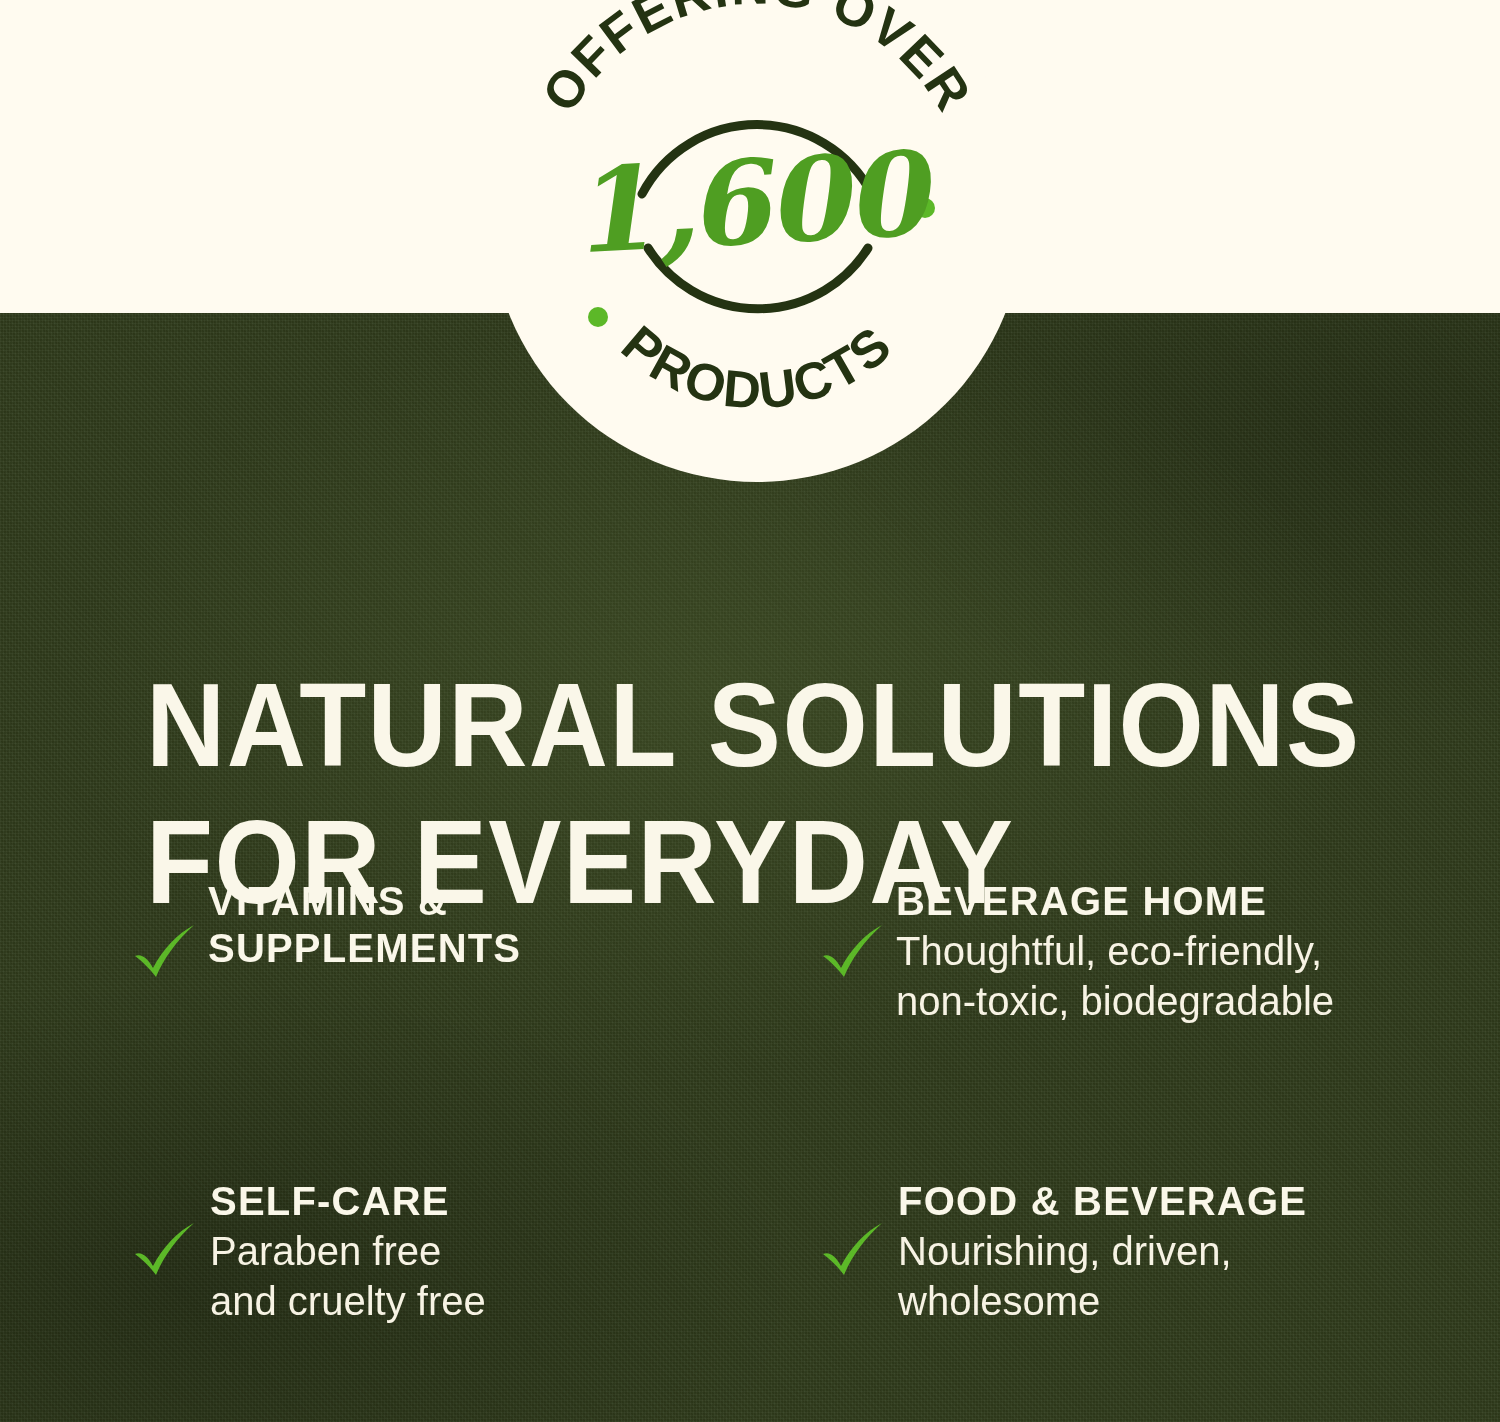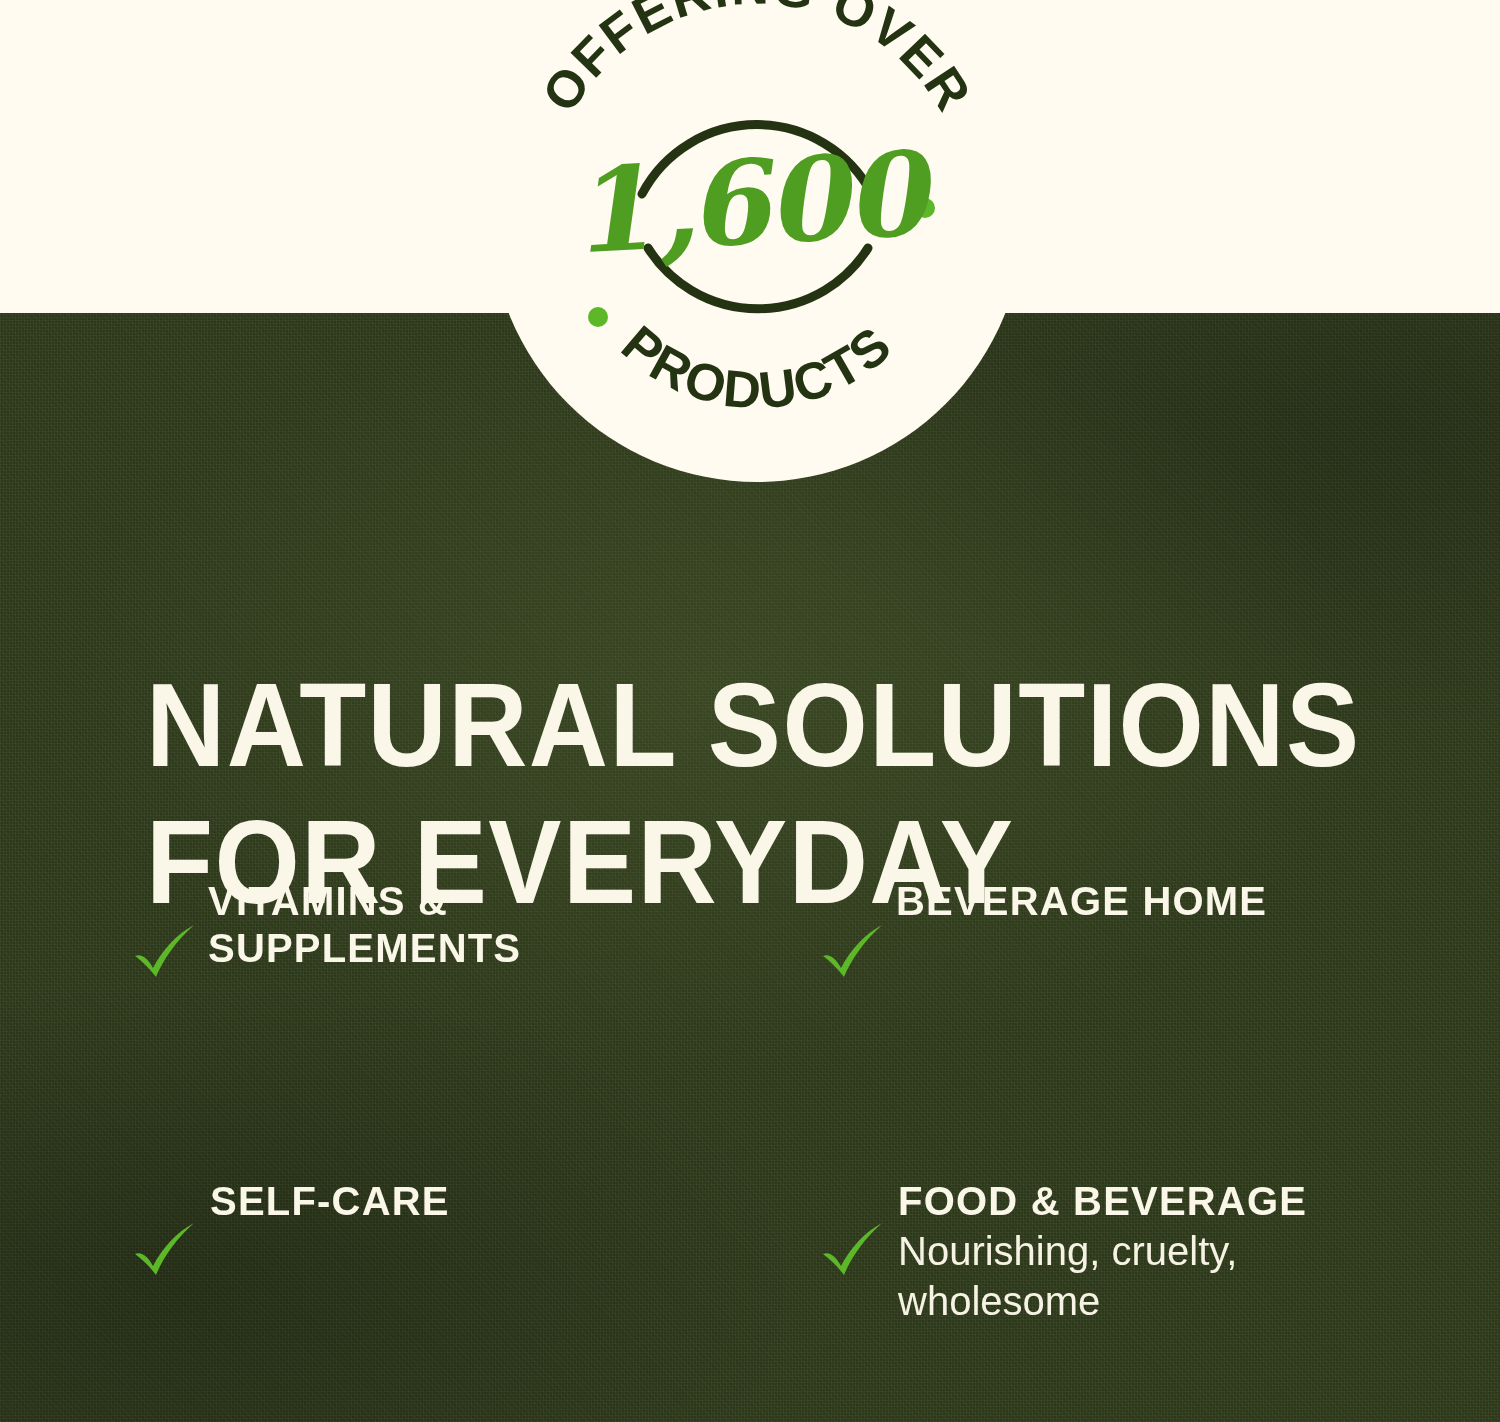--- a/index.html
+++ b/index.html
@@ -245,41 +245,45 @@
     </div>
 
     <div class="feature f-healthy col-right">
       <span class="check">
         <svg viewBox="0 0 66 66" xmlns="http://www.w3.org/2000/svg" aria-hidden="true">
           <path d="M3 34 C 9 31, 16 36, 21 46 C 31 27, 45 12, 62 3 C 44 19, 31 38, 24 55 C 18 47, 10 39, 3 34 Z" fill="#5CB828"></path>
         </svg>
       </span>
       <div class="feature-body">
         <p class="feature-title">BEVERAGE HOME</p>
+        <p class="feature-desc">Thoughtful, eco-friendly,
+non-toxic, biodegradable</p>
       </div>
     </div>
 
     <div class="feature f-selfcare">
       <span class="check">
         <svg viewBox="0 0 66 66" xmlns="http://www.w3.org/2000/svg" aria-hidden="true">
           <path d="M3 34 C 9 31, 16 36, 21 46 C 31 27, 45 12, 62 3 C 44 19, 31 38, 24 55 C 18 47, 10 39, 3 34 Z" fill="#5CB828"></path>
         </svg>
       </span>
       <div class="feature-body">
         <p class="feature-title">SELF-CARE</p>
+        <p class="feature-desc">Paraben free
+and cruelty free</p>
       </div>
     </div>
 
     <div class="feature f-food col-right">
       <span class="check">
         <svg viewBox="0 0 66 66" xmlns="http://www.w3.org/2000/svg" aria-hidden="true">
           <path d="M3 34 C 9 31, 16 36, 21 46 C 31 27, 45 12, 62 3 C 44 19, 31 38, 24 55 C 18 47, 10 39, 3 34 Z" fill="#5CB828"></path>
         </svg>
       </span>
       <div class="feature-body">
         <p class="feature-title">FOOD &amp; BEVERAGE</p>
-        <p class="feature-desc">Nourishing, cruelty,
+        <p class="feature-desc">Nourishing, driven,
 wholesome</p>
       </div>
     </div>
 
   </div>
 </div>
 
 </body></html>

